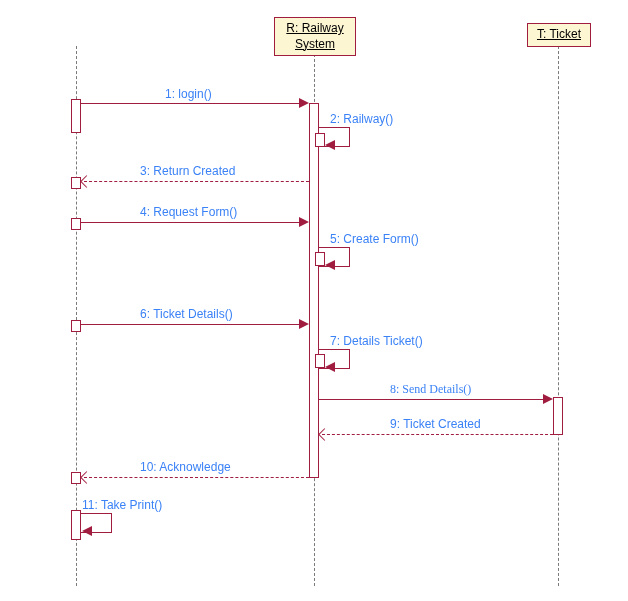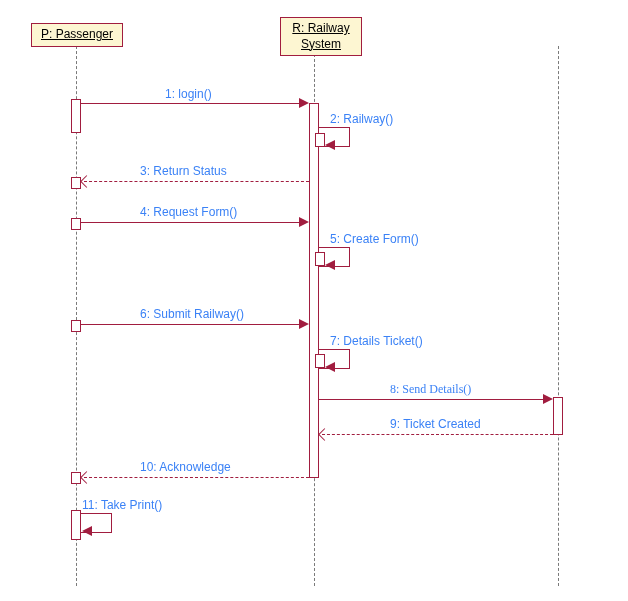--- a/index.html
+++ b/index.html
@@ -85,26 +85,26 @@
 </style>
 </head>
 <body>
 
 <div class="canvas">
 
   <div class="lifeline" style="left:76px; top:46px; height:540px;"></div>
   <div class="lifeline" style="left:314px; top:54px; height:532px;"></div>
   <div class="lifeline" style="left:558px; top:46px; height:540px;"></div>
 
-  <div class="participant-box" style="left:31px; top:23px; width:92px;">
-    <span>P: Passenger</span>
-  </div>
-  <div class="participant-box" style="left:280px; top:17px; width:82px;">
+  <div class="participant-box" style="left:274px; top:17px; width:82px;">
     <span>R: Railway</span><br>
     <span>System</span>
+  </div>
+  <div class="participant-box" style="left:527px; top:23px; width:64px;">
+    <span>T: Ticket</span>
   </div>
 
   <div class="activation" style="left:71px; top:99px; height:34px;"></div>
   <div class="activation" style="left:71px; top:177px; height:12px;"></div>
   <div class="activation" style="left:71px; top:218px; height:12px;"></div>
   <div class="activation" style="left:71px; top:320px; height:12px;"></div>
   <div class="activation" style="left:71px; top:472px; height:12px;"></div>
   <div class="activation" style="left:71px; top:510px; height:30px;"></div>
 
   <div class="activation" style="left:309px; top:103px; height:375px;"></div>
@@ -115,33 +115,33 @@
   <div class="activation" style="left:553px; top:397px; height:38px;"></div>
 
   <div class="msg-label" style="left:165px; top:87px;">1: login()</div>
   <div class="msg-line solid-line" style="left:81px; top:103px; width:219px;"></div>
   <div class="arrow-right" style="left:299px; top:98px;"></div>
 
   <div class="msg-label" style="left:330px; top:112px;">2: Railway()</div>
   <div class="self-call" style="left:319px; top:127px; width:30px; height:18px;"></div>
   <div class="arrow-left" style="left:325px; top:140px;"></div>
 
-  <div class="msg-label" style="left:140px; top:164px;">3: Return Status</div>
+  <div class="msg-label" style="left:140px; top:164px;">3: Return Created</div>
   <div class="msg-line dashed-line" style="left:84px; top:181px; width:225px;"></div>
   <div class="open-arrow-left" style="left:82px; top:177px;"></div>
 
   <div class="msg-label" style="left:140px; top:205px;">4: Request Form()</div>
   <div class="msg-line solid-line" style="left:81px; top:222px; width:219px;"></div>
   <div class="arrow-right" style="left:299px; top:217px;"></div>
 
   <div class="msg-label" style="left:330px; top:232px;">5: Create Form()</div>
   <div class="self-call" style="left:319px; top:247px; width:30px; height:18px;"></div>
   <div class="arrow-left" style="left:325px; top:260px;"></div>
 
-  <div class="msg-label" style="left:140px; top:307px;">6: Submit Railway()</div>
+  <div class="msg-label" style="left:140px; top:307px;">6: Ticket Details()</div>
   <div class="msg-line solid-line" style="left:81px; top:324px; width:219px;"></div>
   <div class="arrow-right" style="left:299px; top:319px;"></div>
 
   <div class="msg-label" style="left:330px; top:334px;">7: Details Ticket()</div>
   <div class="self-call" style="left:319px; top:349px; width:30px; height:18px;"></div>
   <div class="arrow-left" style="left:325px; top:362px;"></div>
 
   <div class="msg-label" style="left:390px; top:382px;font-family:Liberation Serif, serif;">8: Send Details()</div>
   <div class="msg-line solid-line" style="left:319px; top:399px; width:225px;"></div>
   <div class="arrow-right" style="left:543px; top:394px;"></div>

